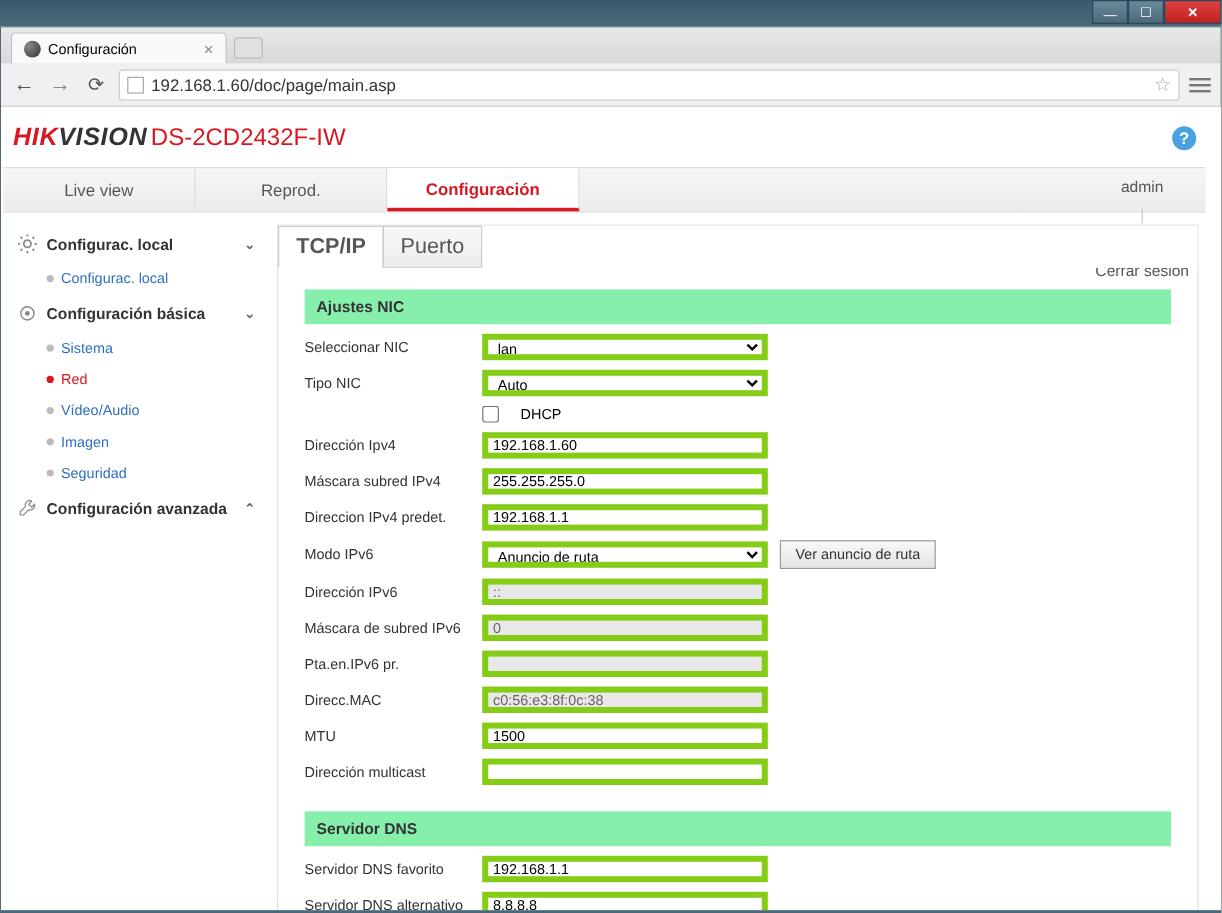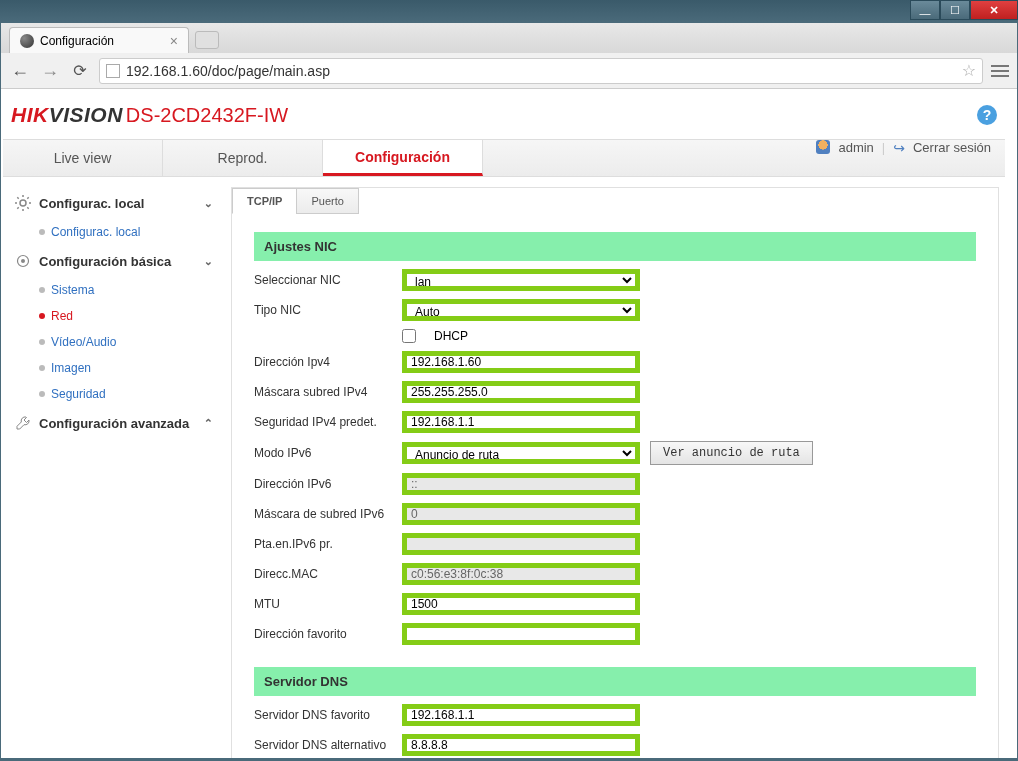--- a/index.html
+++ b/index.html
@@ -39,54 +39,54 @@
 .brand-row { display: flex; align-items: center; padding: 14px 8px 12px 8px; gap: 3px; }
 .brand-logo { font-size: 21px; font-weight: bold; font-style: italic; letter-spacing: 0.5px; }
 .brand-logo .hik { color: #d71820; }
 .brand-logo .vision { color: #333; }
 .brand-model { font-size: 20px; color: #d71820; font-weight: normal; }
 .help-icon { margin-left: auto; width: 20px; height: 20px; border-radius: 50%; background: #4aa0e0; color: #fff; display: flex; align-items: center; justify-content: center; font-weight: bold; font-size: 14px; }
 
 .main-nav { display: flex; background: linear-gradient(#f6f6f6,#ececec); border: 1px solid #ddd; border-left: none; border-right: none; height: 38px; }
 .main-nav .nav-item { padding: 0 18px; display: flex; align-items: center; justify-content: center; font-size: 14px; color: #555; border-right: 1px solid #ddd; min-width: 160px; }
 .main-nav .nav-item.active { background: #fff; color: #d71820; font-weight: bold; border-bottom: 3px solid #d71820; }
-.user-area { margin-left: auto; display: flex; align-items: flex-start; gap: 8px; padding: 0 14px; font-size: 13px; color: #555; }
+.user-area { margin-left: auto; display: flex; align-items: center; gap: 8px; padding: 0 14px; font-size: 13px; color: #555; flex-direction: column; }
 .user-icon { width: 14px; height: 14px; display: inline-block; background: radial-gradient(circle at 50% 35%, #f0b060 40%, transparent 41%), linear-gradient(#5080c0,#5080c0); border-radius: 3px; }
 .logout-icon { color: #5080c0; font-size: 14px; }
 
 .content-row { display: flex; padding: 10px 6px; gap: 12px; }
 
 .sidebar { width: 210px; }
 .side-section { }
 .side-head { display: flex; align-items: center; gap: 8px; padding: 8px 6px; font-size: 13px; font-weight: bold; color: #333; cursor: pointer; }
 .side-head .chev { margin-left: auto; color: #666; font-size: 11px; }
 .side-gear { width: 16px; height: 16px; display: inline-block; color: #888; }
 .side-wrench { width: 16px; height: 16px; display: inline-block; color: #888; }
 .side-items { padding-left: 26px; }
 .side-item { padding: 6px 4px; font-size: 12px; color: #3070c0; display: flex; align-items: center; gap: 6px; }
 .side-item .dot { width: 6px; height: 6px; border-radius: 50%; background: #bbb; display: inline-block; }
 .side-item.active { color: #d71820; }
 .side-item.active .dot { background: #d71820; }
 
 .config-panel { flex: 1; border: 1px solid #e0e0e0; }
 .subtabs { display: flex; background: #fff; }
-.subtab { padding: 6px 14px; border: 1px solid #ccc; font-size: 11px; color: #555; background: linear-gradient(#f8f8f8,#ececec); }
+.subtab { padding: 6px 14px; border: 1px solid #ccc; font-size: 18px; color: #555; background: linear-gradient(#f8f8f8,#ececec); }
 .subtab.active { background: #fff; border-bottom: 1px solid #fff; font-weight: bold; }
 .subtab + .subtab { margin-left: -1px; }
 
 .form-area { padding: 18px 22px; }
 .section-title { background: #86efac; padding: 7px 10px; font-weight: bold; font-size: 13px; color: #333; margin-bottom: 4px; }
 .form-row { display: flex; align-items: center; padding: 4px 0; min-height: 28px; }
 .form-label { width: 148px; font-size: 12px; color: #333; }
 .form-ctrl { }
 .form-ctrl input[type=text], .form-ctrl select { width: 238px; height: 22px; border: 5px solid #84cc16; font-size: 12px; padding: 0 4px; background: #fff; }
 .form-ctrl input[readonly] { background: #e8e8e8; color: #666; }
 .checkbox-row { display: flex; align-items: center; gap: 18px; padding: 4px 0 4px 148px; }
 .checkbox-row input { width: 14px; height: 14px; }
-.side-button { margin-left: 10px; height: 24px; padding: 0 12px; border: 1px solid #999; background: linear-gradient(#f8f8f8,#e4e4e4); font-size: 12px; color: #333; font-family: Liberation Mono, monospace; }
+.side-button { margin-left: 10px; height: 24px; padding: 0 12px; border: 1px solid #999; background: linear-gradient(#f8f8f8,#e4e4e4); font-size: 12px; color: #333; }
 
 
 .page::-webkit-scrollbar { width: 16px; }
 .page::-webkit-scrollbar-track { background: #f0f0f0; }
 .page::-webkit-scrollbar-thumb { background: #c0c0c0; border: 1px solid #a0a0a0; }
 </style>
 </head>
 <body>
 
 <div class="window-chrome">
@@ -246,21 +246,21 @@
               <div class="form-label">Dirección Ipv4</div>
               <div class="form-ctrl"><input type="text" value="192.168.1.60" style=""></div>
             </div>
 
             <div class="form-row">
               <div class="form-label">Máscara subred IPv4</div>
               <div class="form-ctrl"><input type="text" value="255.255.255.0" style=""></div>
             </div>
 
             <div class="form-row">
-              <div class="form-label">Seguridad IPv4 predet.</div>
+              <div class="form-label">Direccion IPv4 predet.</div>
               <div class="form-ctrl"><input type="text" value="192.168.1.1" style=""></div>
             </div>
 
             <div class="form-row">
               <div class="form-label">Modo IPv6</div>
               <div class="form-ctrl"><select><option>Anuncio de ruta</option></select></div>
               <button class="side-button">Ver anuncio de ruta</button>
             </div>
 
             <div class="form-row">
@@ -282,21 +282,21 @@
               <div class="form-label">Direcc.MAC</div>
               <div class="form-ctrl"><input type="text" readonly="" value="c0:56:e3:8f:0c:38" style=""></div>
             </div>
 
             <div class="form-row">
               <div class="form-label">MTU</div>
               <div class="form-ctrl"><input type="text" value="1500" style=""></div>
             </div>
 
             <div class="form-row">
-              <div class="form-label">Dirección favorito</div>
+              <div class="form-label">Dirección multicast</div>
               <div class="form-ctrl"><input type="text" value="" style=""></div>
             </div>
 
             <div style="height:18px"></div>
             <div class="section-title">Servidor DNS</div>
 
             <div class="form-row">
               <div class="form-label">Servidor DNS favorito</div>
               <div class="form-ctrl"><input type="text" value="192.168.1.1" style=""></div>
             </div>

